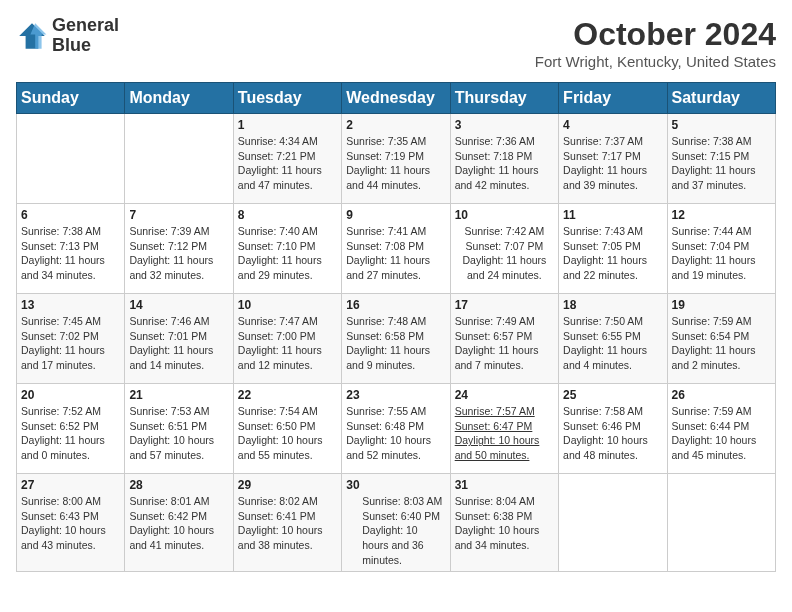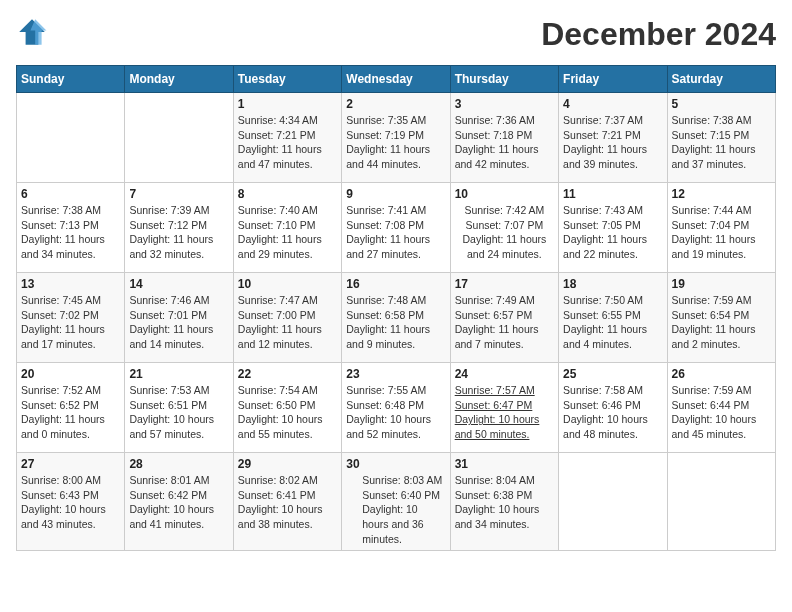--- a/index.html
+++ b/index.html
@@ -46,21 +46,21 @@
     table {
       width: 100%;
       border-collapse: collapse;
       font-size: 11px;
     }
     thead th {
       background-color: #2471a3;
       color: #fff;
       padding: 6px 4px;
       text-align: left;
-      font-size: 12px;
+      font-size: 16px;
       font-weight: bold;
       border: 1px solid #1a5276;
     }
     tbody td {
       border: 1px solid #ccc;
       vertical-align: top;
       padding: 4px;
       width: 107px;
       height: 90px;
       background: #fff;
@@ -85,23 +85,28 @@
   </style>
 </head>
 <body>
 
 <div class="header">
   <div class="logo">
     <svg class="logo-icon" viewBox="0 0 40 40">
       <polygon points="20,4 36,20 28,20 28,36 12,36 12,20 4,20" fill="#2471a3"></polygon>
       <polygon points="24,4 38,18 32,18 32,36 24,36 24,18 18,18" fill="#5dade2" opacity="0.7"></polygon>
     </svg>
+    <div class="logo-text">
+      <div>General</div>
+      <div>Blue</div>
+    </div>
   </div>
   <div class="title-section">
-    <div class="month-title">December 2024</div>
+    <div class="month-title">October 2024</div>
+    <div class="location-title">Fort Wright, Kentucky, United States</div>
   </div>
 </div>
 
 <table>
   <thead>
     <tr>
     <th>Sunday</th>
         <th>Monday</th>
         <th>Tuesday</th>
         <th>Wednesday</th>
@@ -128,21 +133,21 @@
         </td>
         <td>
           <div class="day-num">3</div>
           <div class="day-info" style="white-space: pre-line;">Sunrise: 7:36 AM
 Sunset: 7:18 PM
 Daylight: 11 hours and 42 minutes.</div>
         </td>
         <td>
           <div class="day-num">4</div>
           <div class="day-info" style="white-space: pre-line;">Sunrise: 7:37 AM
-Sunset: 7:21 PM
+Sunset: 7:17 PM
 Daylight: 11 hours and 39 minutes.</div>
         </td>
         <td>
           <div class="day-num">5</div>
           <div class="day-info" style="white-space: pre-line;">Sunrise: 7:38 AM
 Sunset: 7:15 PM
 Daylight: 11 hours and 37 minutes.</div>
         </td>
       </tr>
       <tr>

